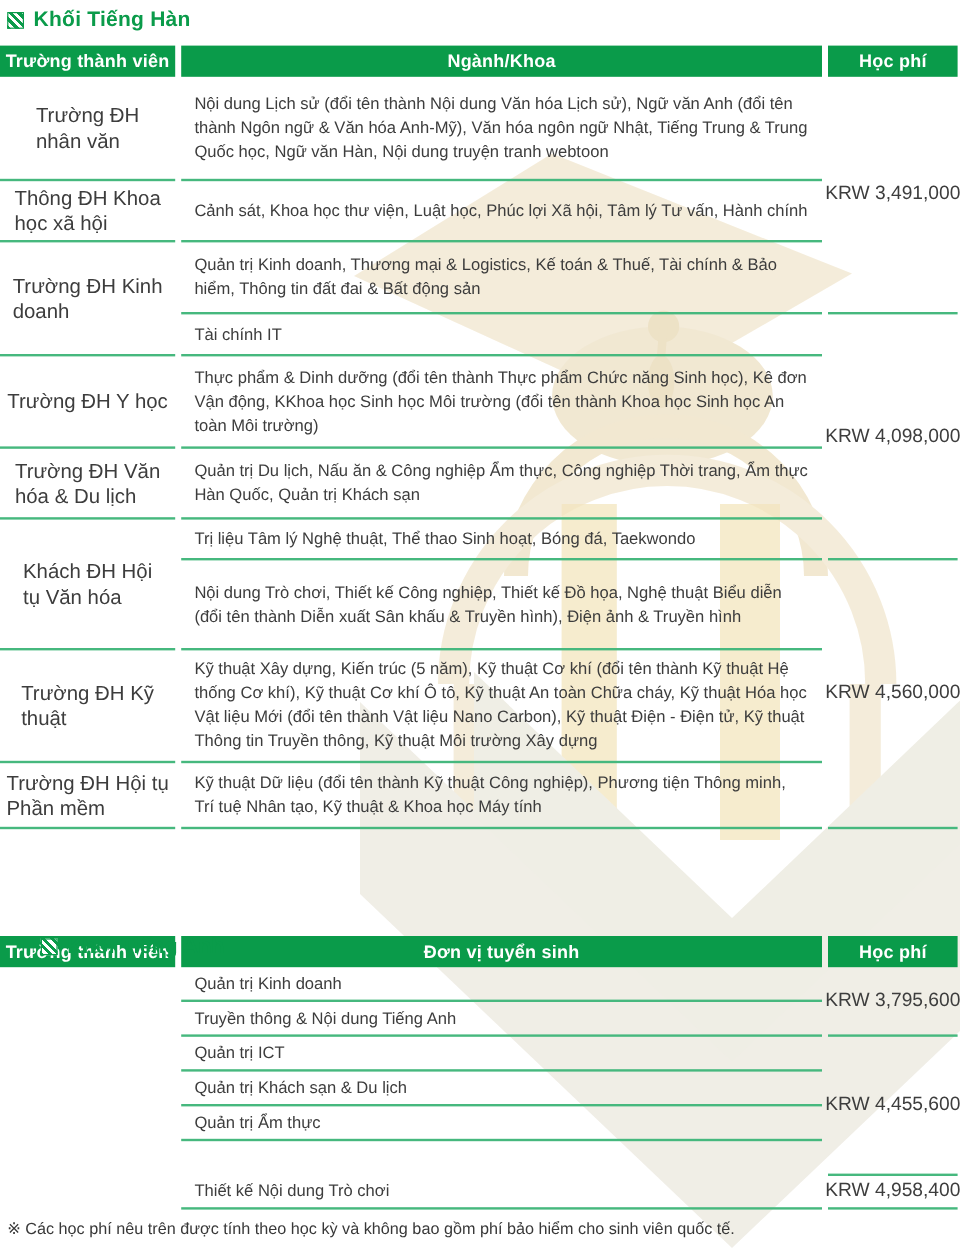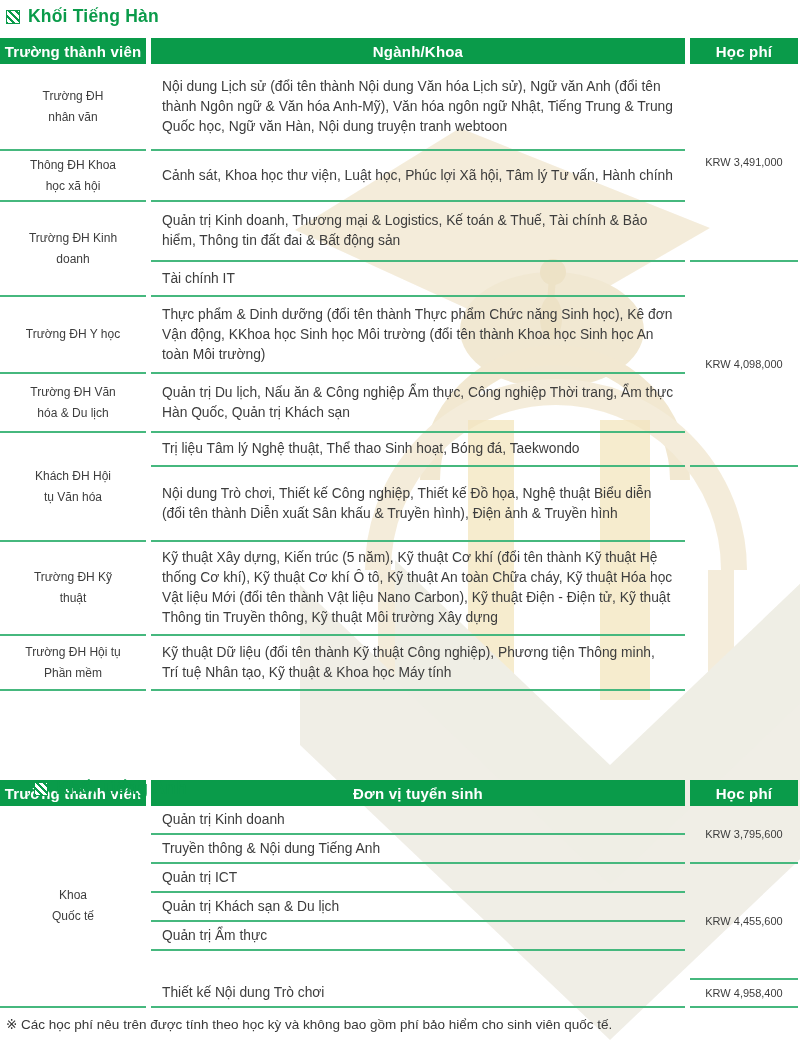--- a/index.html
+++ b/index.html
@@ -24,23 +24,23 @@
   
   .tbl{position:absolute;left:0;width:798px;display:grid;
        grid-template-columns:146px 534px 108px;column-gap:5px;z-index:1;}
   #tbl-kr{top:38px;grid-template-rows:26px 87px 51px 60px 35px 77px 59px 34px 75px 94px 55px;}
   #tbl-en{top:780px;grid-template-rows:26px 29px 29px 29px 29px 29px 29px 28px;}
 
   .hcell{background:var(--green);color:#ffffff;font-size:15px;font-weight:bold;
          display:flex;align-items:center;justify-content:center;letter-spacing:.2px;}
   .cell{box-sizing:border-box;border-bottom:2px solid var(--line);
         display:flex;align-items:center;font-size:13.8px;line-height:20px;color:var(--ink);}
-  .school{justify-content:center;text-align:center;white-space:pre-line;font-size:12px;line-height:21px;}
+  .school{justify-content:center;text-align:left;white-space:pre-line;font-size:17px;line-height:21px;}
   .program{padding:0 11px;text-align:left;}
-  .fee{justify-content:center;font-size:11px;white-space:nowrap;text-align:right;}
+  .fee{justify-content:center;font-size:16px;white-space:nowrap;text-align:right;}
 
   
   #footnote{position:absolute;top:1016px;left:6px;width:780px;font-size:13.5px;color:#383838;z-index:2;}
 </style>
 </head>
 <body>
 
 <div id="page">
 
   <svg id="watermark" width="800" height="1042" viewBox="0 0 800 1042">
@@ -96,34 +96,33 @@
     <div class="cell program" style="grid-row:5;grid-column:2">Tài chính IT</div>
     <div class="cell program" style="grid-row:6;grid-column:2">Thực phẩm &amp; Dinh dưỡng (đổi tên thành Thực phẩm Chức năng Sinh học), Kê đơn Vận động, KKhoa học Sinh học Môi trường (đổi tên thành Khoa học Sinh học An toàn Môi trường)</div>
     <div class="cell program" style="grid-row:7;grid-column:2">Quản trị Du lịch, Nấu ăn &amp; Công nghiệp Ẩm thực, Công nghiệp Thời trang, Ẩm thực Hàn Quốc, Quản trị Khách sạn</div>
     <div class="cell program" style="grid-row:8;grid-column:2">Trị liệu Tâm lý Nghệ thuật, Thể thao Sinh hoạt, Bóng đá, Taekwondo</div>
     <div class="cell program" style="grid-row:9;grid-column:2">Nội dung Trò chơi, Thiết kế Công nghiệp, Thiết kế Đồ họa, Nghệ thuật Biểu diễn (đổi tên thành Diễn xuất Sân khấu &amp; Truyền hình), Điện ảnh &amp; Truyền hình</div>
     <div class="cell program" style="grid-row:10;grid-column:2">Kỹ thuật Xây dựng, Kiến trúc (5 năm), Kỹ thuật Cơ khí (đổi tên thành Kỹ thuật Hệ thống Cơ khí), Kỹ thuật Cơ khí Ô tô, Kỹ thuật An toàn Chữa cháy, Kỹ thuật Hóa học Vật liệu Mới (đổi tên thành Vật liệu Nano Carbon), Kỹ thuật Điện - Điện tử, Kỹ thuật Thông tin Truyền thông, Kỹ thuật Môi trường Xây dựng</div>
     <div class="cell program" style="grid-row:11;grid-column:2">Kỹ thuật Dữ liệu (đổi tên thành Kỹ thuật Công nghiệp), Phương tiện Thông minh, Trí tuệ Nhân tạo, Kỹ thuật &amp; Khoa học Máy tính</div>
 
     <div class="cell fee" style="grid-row:2 / span 3;grid-column:3">KRW 3,491,000</div>
     <div class="cell fee" style="grid-row:5 / span 4;grid-column:3">KRW 4,098,000</div>
+    <div class="cell fee" style="grid-row:9 / span 3;grid-column:3">KRW 4,560,000</div>
   </div>
 
   <div class="section-title" style="top:778px;padding-left:28px;">
     <span class="hatch"></span>
     <span class="txt">Khối Tiếng Anh</span>
   </div>
 
   <div class="tbl" id="tbl-en">
     <div class="hcell" style="grid-row:1;grid-column:1">Trường thành viên</div>
     <div class="hcell" style="grid-row:1;grid-column:2">Đơn vị tuyển sinh</div>
     <div class="hcell" style="grid-row:1;grid-column:3">Học phí</div>
 
-    <div class="cell school" style="grid-row:2 / span 7;grid-column:1">Khoa
-Quốc tế</div>
 
     <div class="cell program" style="grid-row:2;grid-column:2">Quản trị Kinh doanh</div>
     <div class="cell program" style="grid-row:3;grid-column:2">Truyền thông &amp; Nội dung Tiếng Anh</div>
     <div class="cell program" style="grid-row:4;grid-column:2">Quản trị ICT</div>
     <div class="cell program" style="grid-row:5;grid-column:2">Quản trị Khách sạn &amp; Du lịch</div>
     <div class="cell program" style="grid-row:6;grid-column:2">Quản trị Ẩm thực</div>
     <div class="cell program" style="grid-row:8;grid-column:2">Thiết kế Nội dung Trò chơi</div>
 
     <div class="cell fee" style="grid-row:2 / span 2;grid-column:3">KRW 3,795,600</div>
     <div class="cell fee" style="grid-row:4 / span 4;grid-column:3">KRW 4,455,600</div>

